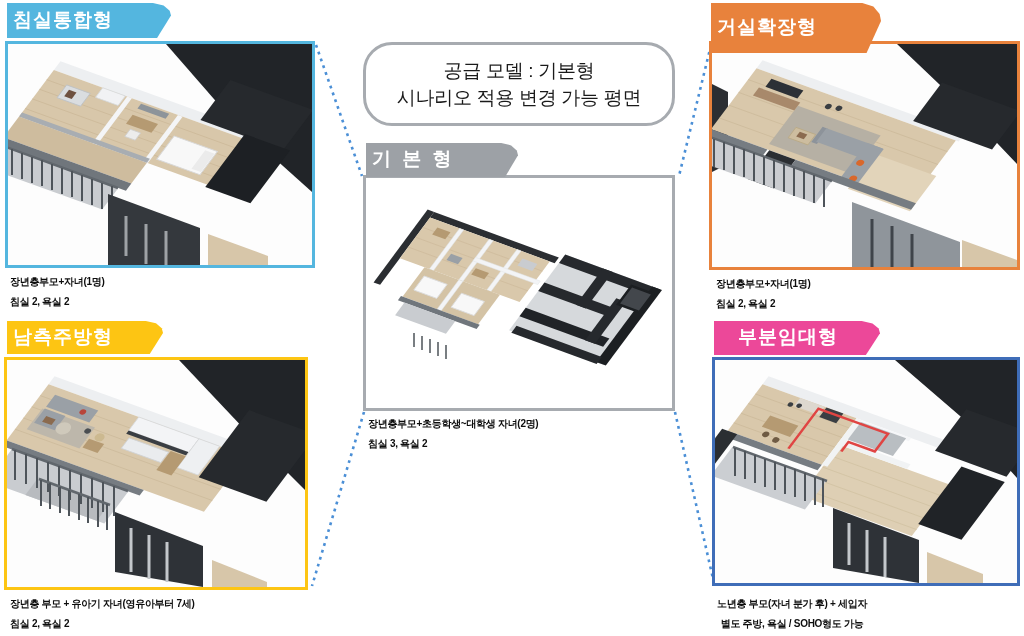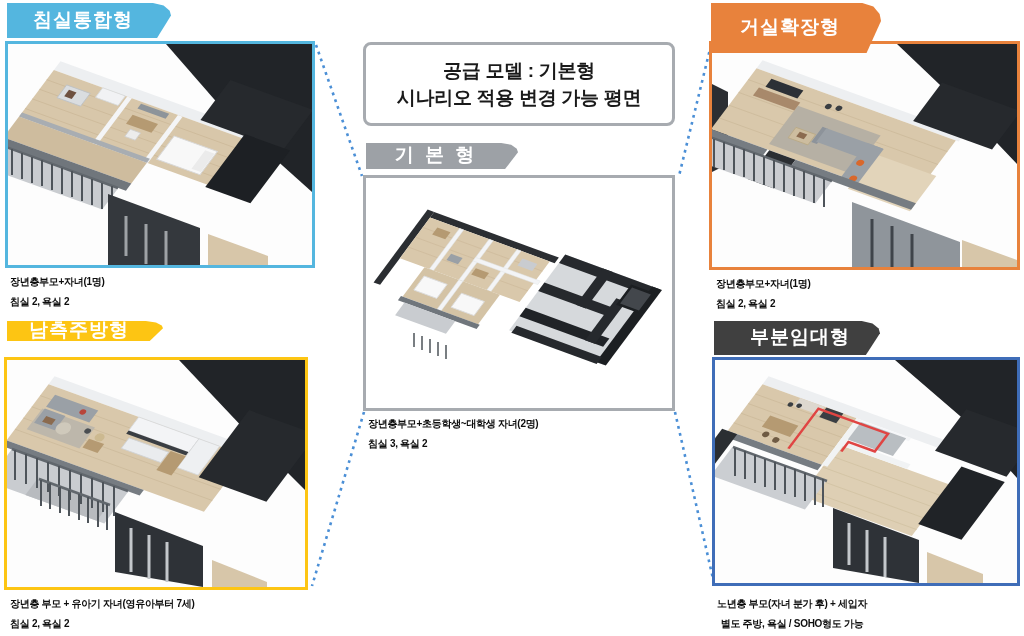--- a/index.html
+++ b/index.html
@@ -3,53 +3,53 @@
 <meta charset="utf-8">
 <style>
   html,body{margin:0;padding:0;background:#ffffff;}
   .canvas{
     position:relative;width:1024px;height:636px;background:#ffffff;overflow:hidden;
     font-family:"Liberation Sans","DejaVu Sans",sans-serif;
   }
   .connectors{position:absolute;left:0;top:0;width:1024px;height:636px;z-index:1;pointer-events:none;}
   .tab{
     position:absolute;z-index:3;color:#ffffff;font-weight:700;font-size:19px;letter-spacing:1px;
-    display:flex;align-items:center;justify-content:center;padding:0 18px 2px 6px;box-sizing:border-box;
+    display:flex;align-items:center;padding:0 18px 2px 6px;box-sizing:border-box;
     clip-path:polygon(0 0,89% 0,95.5% 7%,99.2% 22%,100% 36%,91.5% 100%,0 100%);
   }
   .bg-tl{background:#54b6df;}
   .bg-tr{background:#e8823c;}
   .bg-bl{background:#fdc513;}
-  .bg-br{background:#404040;padding-left:24px;}
+  .bg-br{background:#ec4899;padding-left:24px;}
   .bg-c{background:#9da1a6;}
   .tab-tl{left:7px;top:3px;width:164px;height:35px;}
   .tab-tr{left:711px;top:3px;width:170px;height:50px;}
-  .tab-bl{left:7px;top:321px;width:156px;height:20px;}
+  .tab-bl{left:7px;top:321px;width:156px;height:33px;}
   .tab-br{left:714px;top:321px;width:166px;height:34px;}
-  .tab-c{left:366px;top:143px;width:152px;height:26px;letter-spacing:3px;}
+  .tab-c{left:366px;top:143px;width:152px;height:34px;letter-spacing:3px;}
   .imgbox{position:absolute;z-index:2;background:#ffffff;box-sizing:border-box;}
   .imgbox svg{display:block;width:100%;height:100%;}
   .img-tl{left:5px;top:41px;width:310px;height:227px;border:3px solid #54b6df;}
   .img-tr{left:709px;top:41px;width:311px;height:229px;border:3px solid #e8823c;}
   .img-bl{left:4px;top:357px;width:304px;height:233px;border:3px solid #fdc513;}
   .img-br{left:712px;top:357px;width:308px;height:229px;border:3px solid #3f6db8;}
   .caption{
     position:absolute;z-index:3;color:#0d0d0d;font-weight:700;font-size:10px;line-height:19.5px;
     letter-spacing:-0.3px;white-space:nowrap;
   }
   .cap-tl{left:10px;top:272px;}
   .cap-tr{left:716px;top:274px;}
   .cap-bl{left:10px;top:594px;}
   .cap-br{left:717px;top:594px;text-align:center;}
   .cap-c{left:368px;top:414px;}
   .header-box{
     position:absolute;z-index:3;left:363px;top:42px;width:312px;height:84px;box-sizing:border-box;
-    border:3px solid #a7abb0;border-radius:8px;background:#ffffff;
+    border:3px solid #a7abb0;border-radius:29px;background:#ffffff;
     display:flex;flex-direction:column;align-items:center;justify-content:center;
-    font-size:19px;font-weight:700;color:#1a1a1a;line-height:27px;letter-spacing:-0.3px;
+    font-size:19px;font-weight:400;color:#1a1a1a;line-height:27px;letter-spacing:-0.3px;
   }
   .panel{
     position:absolute;z-index:2;left:363px;top:175px;width:312px;height:236px;box-sizing:border-box;
     border:3px solid #a7abb0;background:#ffffff;
   }
   .panel svg{display:block;width:100%;height:100%;}
 </style>
 </head>
 <body>
 

